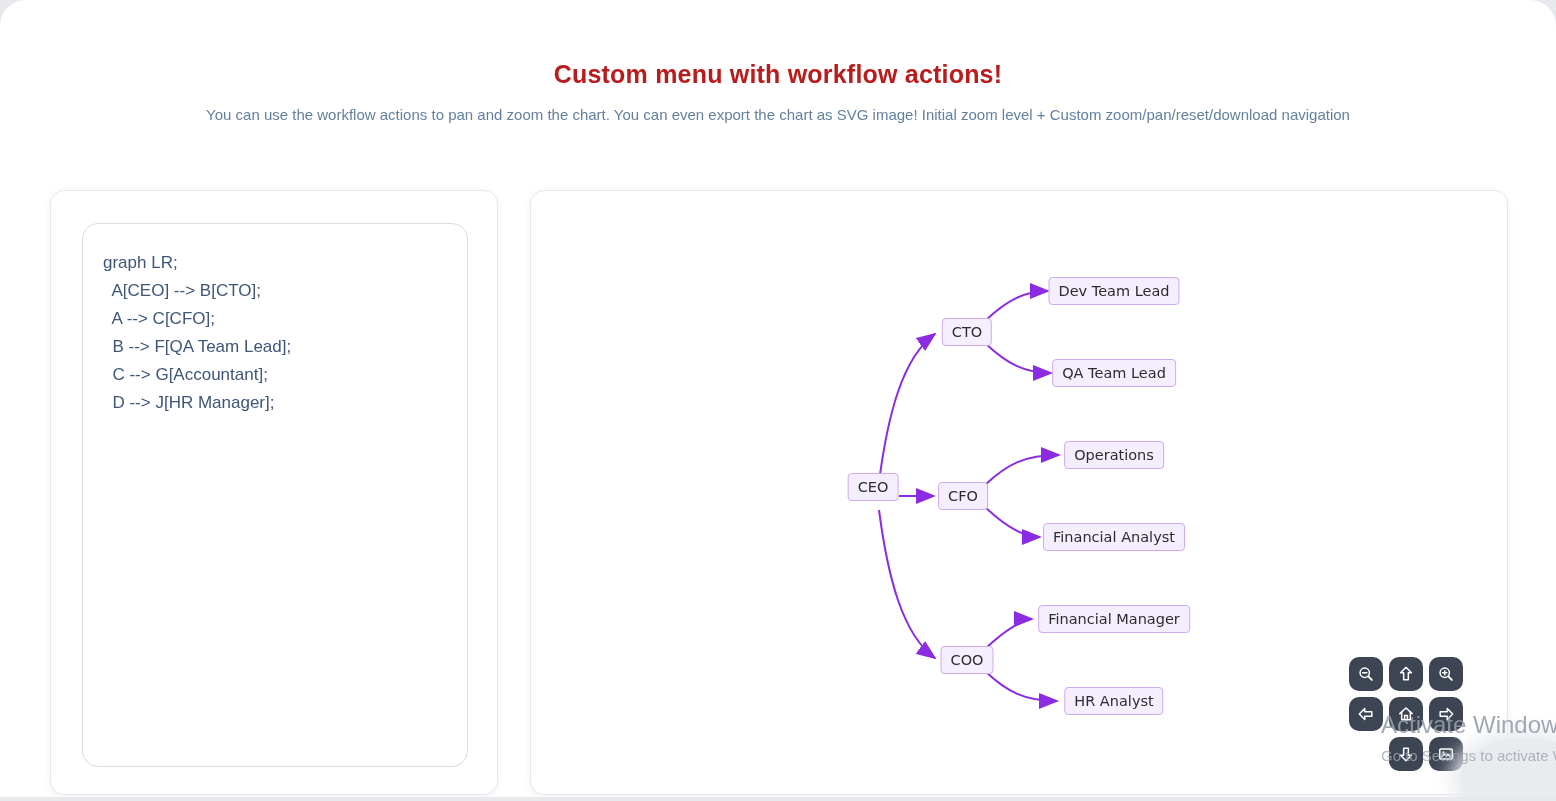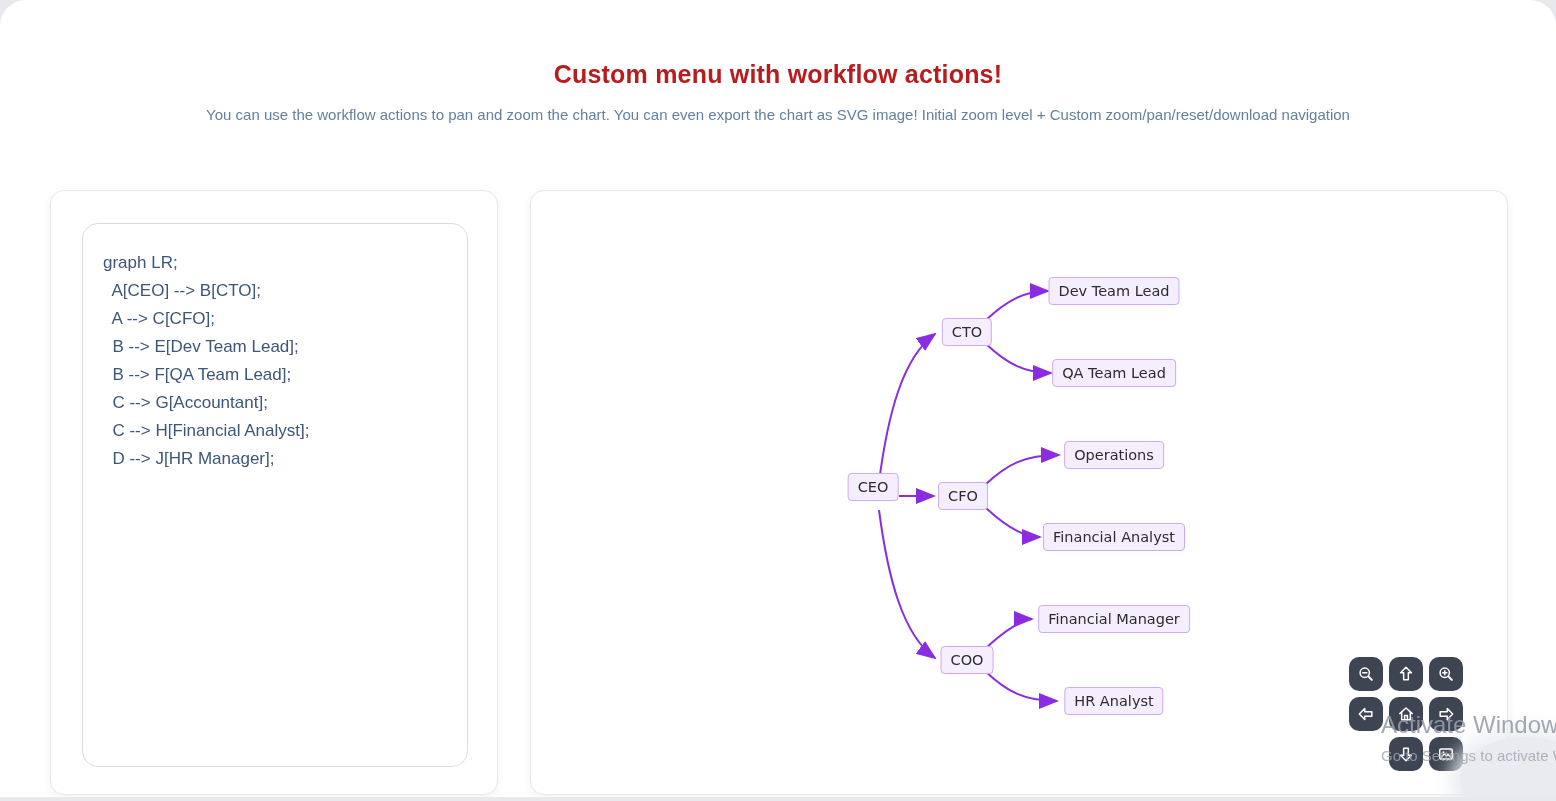--- a/index.html
+++ b/index.html
@@ -52,24 +52,22 @@
 <div class="sheet">
 
   <h1 class="page-title">Custom menu with workflow actions!</h1>
   <p class="page-subtitle">You can use the workflow actions to pan and zoom the chart. You can even export the chart as SVG image! Initial zoom level + Custom zoom/pan/reset/download navigation</p>
 
   <div class="card card-code">
     <div class="code-box">
       <div class="code-line">graph LR;</div>
       <div class="code-line">  A[CEO] --&gt; B[CTO];</div>
       <div class="code-line">  A --&gt; C[CFO];</div>
-      <div class="code-line">  B --&gt; E[Dev Team Lead];</div>
       <div class="code-line">  B --&gt; F[QA Team Lead];</div>
       <div class="code-line">  C --&gt; G[Accountant];</div>
-      <div class="code-line">  C --&gt; H[Financial Analyst];</div>
       <div class="code-line">  D --&gt; J[HR Manager];</div>
     </div>
   </div>
 
   <div class="card card-chart">
     <div class="chart-canvas">
 
       <svg class="edges" width="978" height="605" viewBox="0 0 978 605">
         <defs>
           <marker id="arrow" markerWidth="10" markerHeight="8" refX="9" refY="4" orient="auto">

